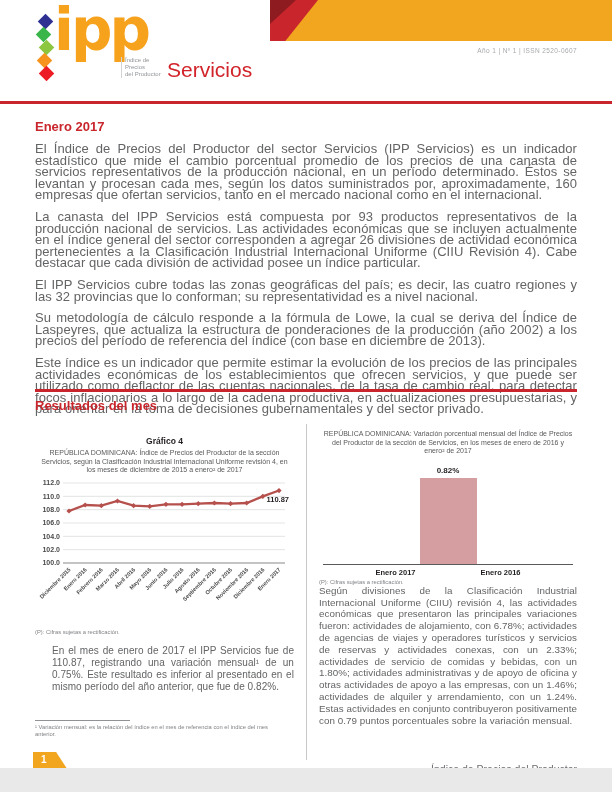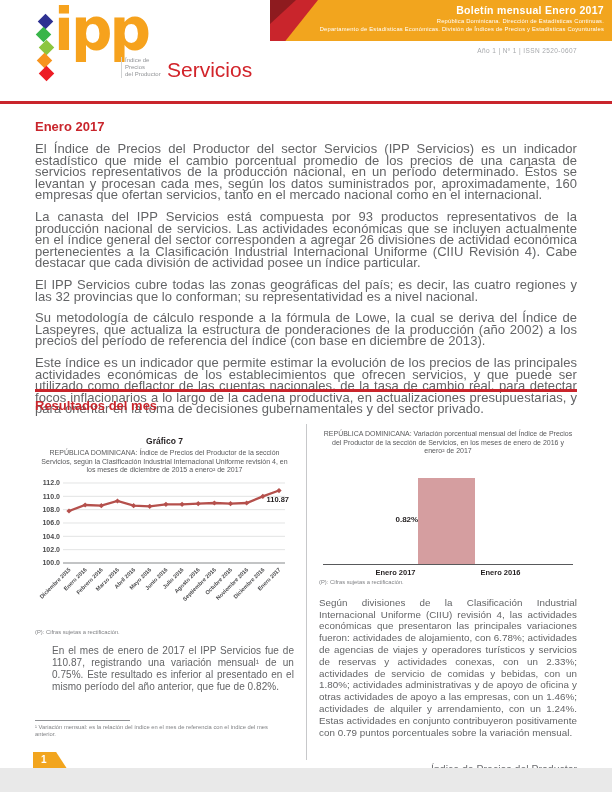--- a/index.html
+++ b/index.html
@@ -44,25 +44,25 @@
   .col-divider{position:absolute;left:306px;top:424px;width:1px;height:336px;background:#C7C8CA;}
 
   .left-col{position:absolute;left:35px;top:430px;width:259px;}
   .right-col{position:absolute;left:319px;top:430px;width:258px;}
 
   .chart-title{font-size:8.5px;font-weight:bold;color:#231F20;text-align:center;margin:6px 0 3px 0;}
   .chart-subtitle{font-size:7px;color:#58595B;text-align:center;line-height:8.6px;padding:0 4px;}
   .chart-footnote{font-size:5.8px;color:#808285;margin-top:2px;}
 
   .result-para{font-size:10px;color:#636466;text-align:justify;line-height:12px;margin-top:10px;letter-spacing:.05px;margin-left:17px;}
-  .right-para{font-size:9.8px;color:#636466;text-align:justify;line-height:11.8px;margin-top:12px;letter-spacing:.05px;}
+  .right-para{font-size:9.8px;color:#636466;text-align:justify;line-height:11.8px;margin-top:0;letter-spacing:.05px;}
 
   
   .bars-row{display:flex;justify-content:center;align-items:flex-end;height:100px;margin-top:8px;}
-  .bar-group{display:flex;flex-direction:row;align-items:center;width:105px;}
+  .bar-group{display:flex;flex-direction:column;align-items:center;width:105px;}
   .bar-value{font-size:8px;font-weight:bold;color:#231F20;margin-bottom:3px;}
   .bar{width:57px;}
   .bar-baseline{border-top:1.5px solid #58595B;margin:0 4px;}
   .bar-cats{display:flex;justify-content:center;margin-top:3px;}
   .bar-cat{width:105px;text-align:center;font-size:7.5px;font-weight:bold;color:#231F20;}
 
   
   .page-footnote{position:absolute;left:35px;top:720px;width:245px;}
   .fn-rule{width:95px;border-top:1px solid #909295;margin-bottom:3px;}
   .fn-text{font-size:5.8px;color:#808285;line-height:7px;}
@@ -89,44 +89,39 @@
   <div class="logo-tagline">
     <div>Índice de</div>
     <div>Precios</div>
     <div>del Productor</div>
   </div>
   <div class="section-title">Servicios</div>
 
   <div class="banner">
     <div class="banner-tri"></div>
     <div class="banner-tri2"></div>
-    <div class="banner-text">
-      <div class="banner-title">Boletín mensual Enero 2017</div>
-      <div class="banner-line">República Dominicana. Dirección de Estadísticas Continuas.</div>
-      <div class="banner-line">Departamento de Estadísticas Económicas. División de Índices de Precios y Estadísticas Coyunturales</div>
-    </div>
   </div>
   <div class="issue-meta">Año 1  |  Nº 1  |  ISSN 2520-0607</div>
   <div class="top-rule"></div>
 
   <div class="intro">
     <h1 class="intro-heading">Enero 2017</h1>
     <p class="intro-para">El Índice de Precios del Productor del sector Servicios (IPP Servicios) es un indicador estadístico que mide el cambio porcentual promedio de los precios de una canasta de servicios representativos de la producción nacional, en un período determinado. Éstos se levantan y procesan cada mes, según los datos suministrados por, aproximadamente, 160 empresas que ofertan servicios, tanto en el mercado nacional como en el internacional.</p>
     <p class="intro-para">La canasta del IPP Servicios está compuesta por 93 productos representativos de la producción nacional de servicios. Las actividades económicas que se incluyen actualmente en el índice general del sector corresponden a agregar 26 divisiones de actividad económica pertenecientes a la Clasificación Industrial Internacional Uniforme (CIIU Revisión 4). Cabe destacar que cada división de actividad posee un índice particular.</p>
     <p class="intro-para">El IPP Servicios cubre todas las zonas geográficas del país; es decir, las cuatro regiones y las 32 provincias que lo conforman; su representatividad es a nivel nacional.</p>
     <p class="intro-para">Su metodología de cálculo responde a la fórmula de Lowe, la cual se deriva del Índice de Laspeyres, que actualiza la estructura de ponderaciones de la producción (año 2002) a los precios del período de referencia del índice (con base en diciembre de 2013).</p>
     <p class="intro-para">Este índice es un indicador que permite estimar la evolución de los precios de las principales actividades económicas de los establecimientos que ofrecen servicios, y que puede ser utilizado como deflactor de las cuentas nacionales, de la tasa de cambio real, para detectar focos inflacionarios a lo largo de la cadena productiva, en actualizaciones presupuestarias, y para orientar en la toma de decisiones gubernamentales y del sector privado.</p>
   </div>
 
   <div class="results-rule"></div>
   <h2 class="results-heading">Resultados del mes</h2>
   <div class="col-divider"></div>
 
   <div class="left-col">
-    <div class="chart-title">Gráfico 7</div>
+    <div class="chart-title">Gráfico 4</div>
     <div class="chart-subtitle">REPÚBLICA DOMINICANA: Índice de Precios del Productor de la sección Servicios, según la Clasificación Industrial Internacional Uniforme revisión 4, en los meses de diciembre de 2015 a enero² de 2017</div>
     <svg id="line-chart" width="258" height="148" viewBox="0 0 258 148">
         <line x1="28" x2="250" y1="88" y2="88" stroke="#D7D8D9" stroke-width="0.7"></line>
         <text x="25" y="90.4" text-anchor="end" font-size="7" font-weight="bold" fill="#4A4A4C" font-family="Liberation Sans, sans-serif">100.0</text>
         <line x1="28" x2="250" y1="74.66666666666667" y2="74.66666666666667" stroke="#D7D8D9" stroke-width="0.7"></line>
         <text x="25" y="77.06666666666668" text-anchor="end" font-size="7" font-weight="bold" fill="#4A4A4C" font-family="Liberation Sans, sans-serif">102.0</text>
         <line x1="28" x2="250" y1="61.333333333333336" y2="61.333333333333336" stroke="#D7D8D9" stroke-width="0.7"></line>
         <text x="25" y="63.733333333333334" text-anchor="end" font-size="7" font-weight="bold" fill="#4A4A4C" font-family="Liberation Sans, sans-serif">104.0</text>
         <line x1="28" x2="250" y1="48" y2="48" stroke="#D7D8D9" stroke-width="0.7"></line>
         <text x="25" y="50.4" text-anchor="end" font-size="7" font-weight="bold" fill="#4A4A4C" font-family="Liberation Sans, sans-serif">106.0</text>

